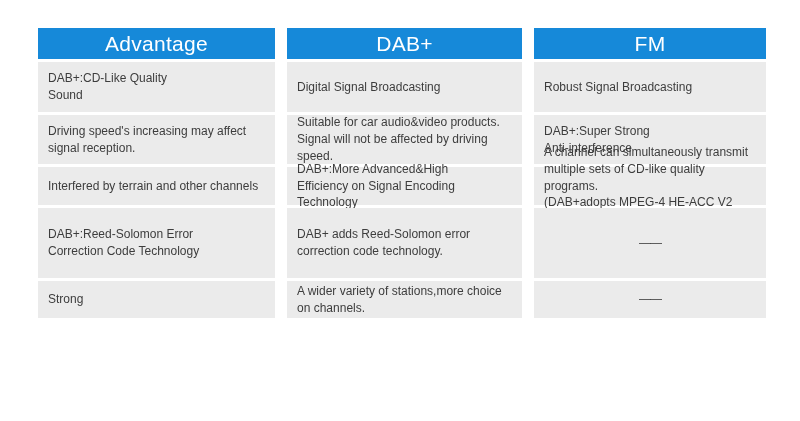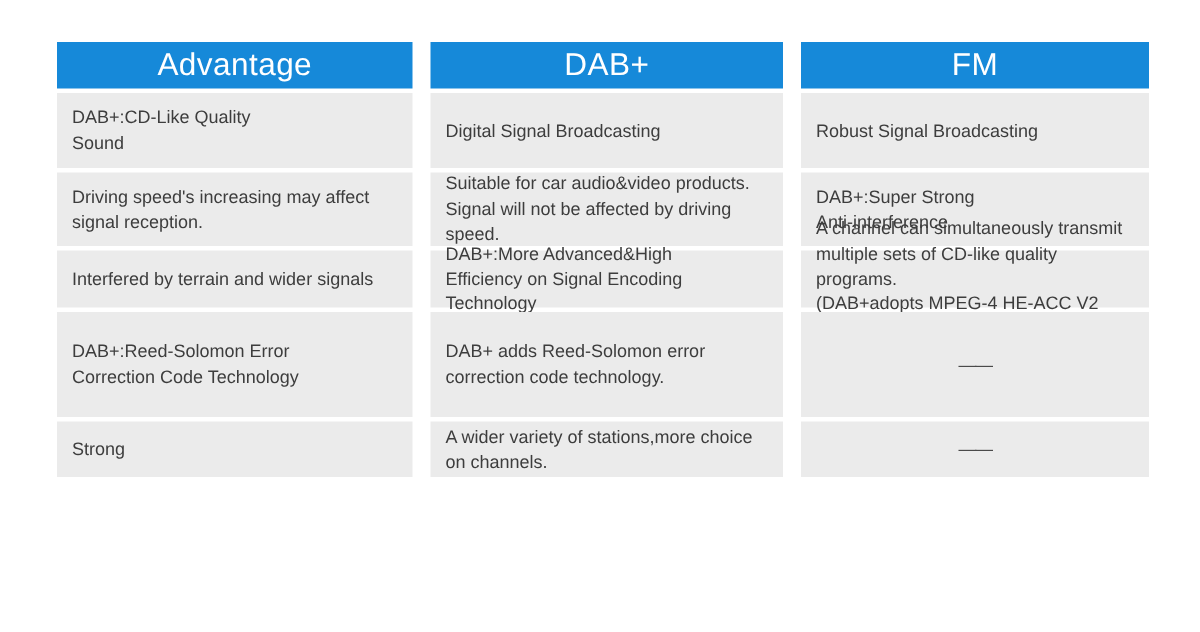--- a/index.html
+++ b/index.html
@@ -63,21 +63,21 @@
   <div class="cell">Robust Signal Broadcasting</div>
 
   <div class="cell">Driving speed's increasing may affect
 signal reception.</div>
   <div class="cell">Suitable for car audio&amp;video products.
 Signal will not be affected by driving
 speed.</div>
 
   <div class="cell">DAB+:Super Strong
 Anti-interference</div>
-  <div class="cell">Interfered by terrain and wider signals</div>
+  <div class="cell">Interfered by terrain and other channels</div>
 
   <div class="cell">DAB+:More Advanced&amp;High
 Efficiency on Signal Encoding
 Technology</div>
   <div class="cell">A channel can simultaneously transmit
 multiple sets of CD-like quality programs.
 (DAB+adopts MPEG-4 HE-ACC V2
 encoding technology.)</div>
 
   <div class="cell">DAB+:Reed-Solomon Error

